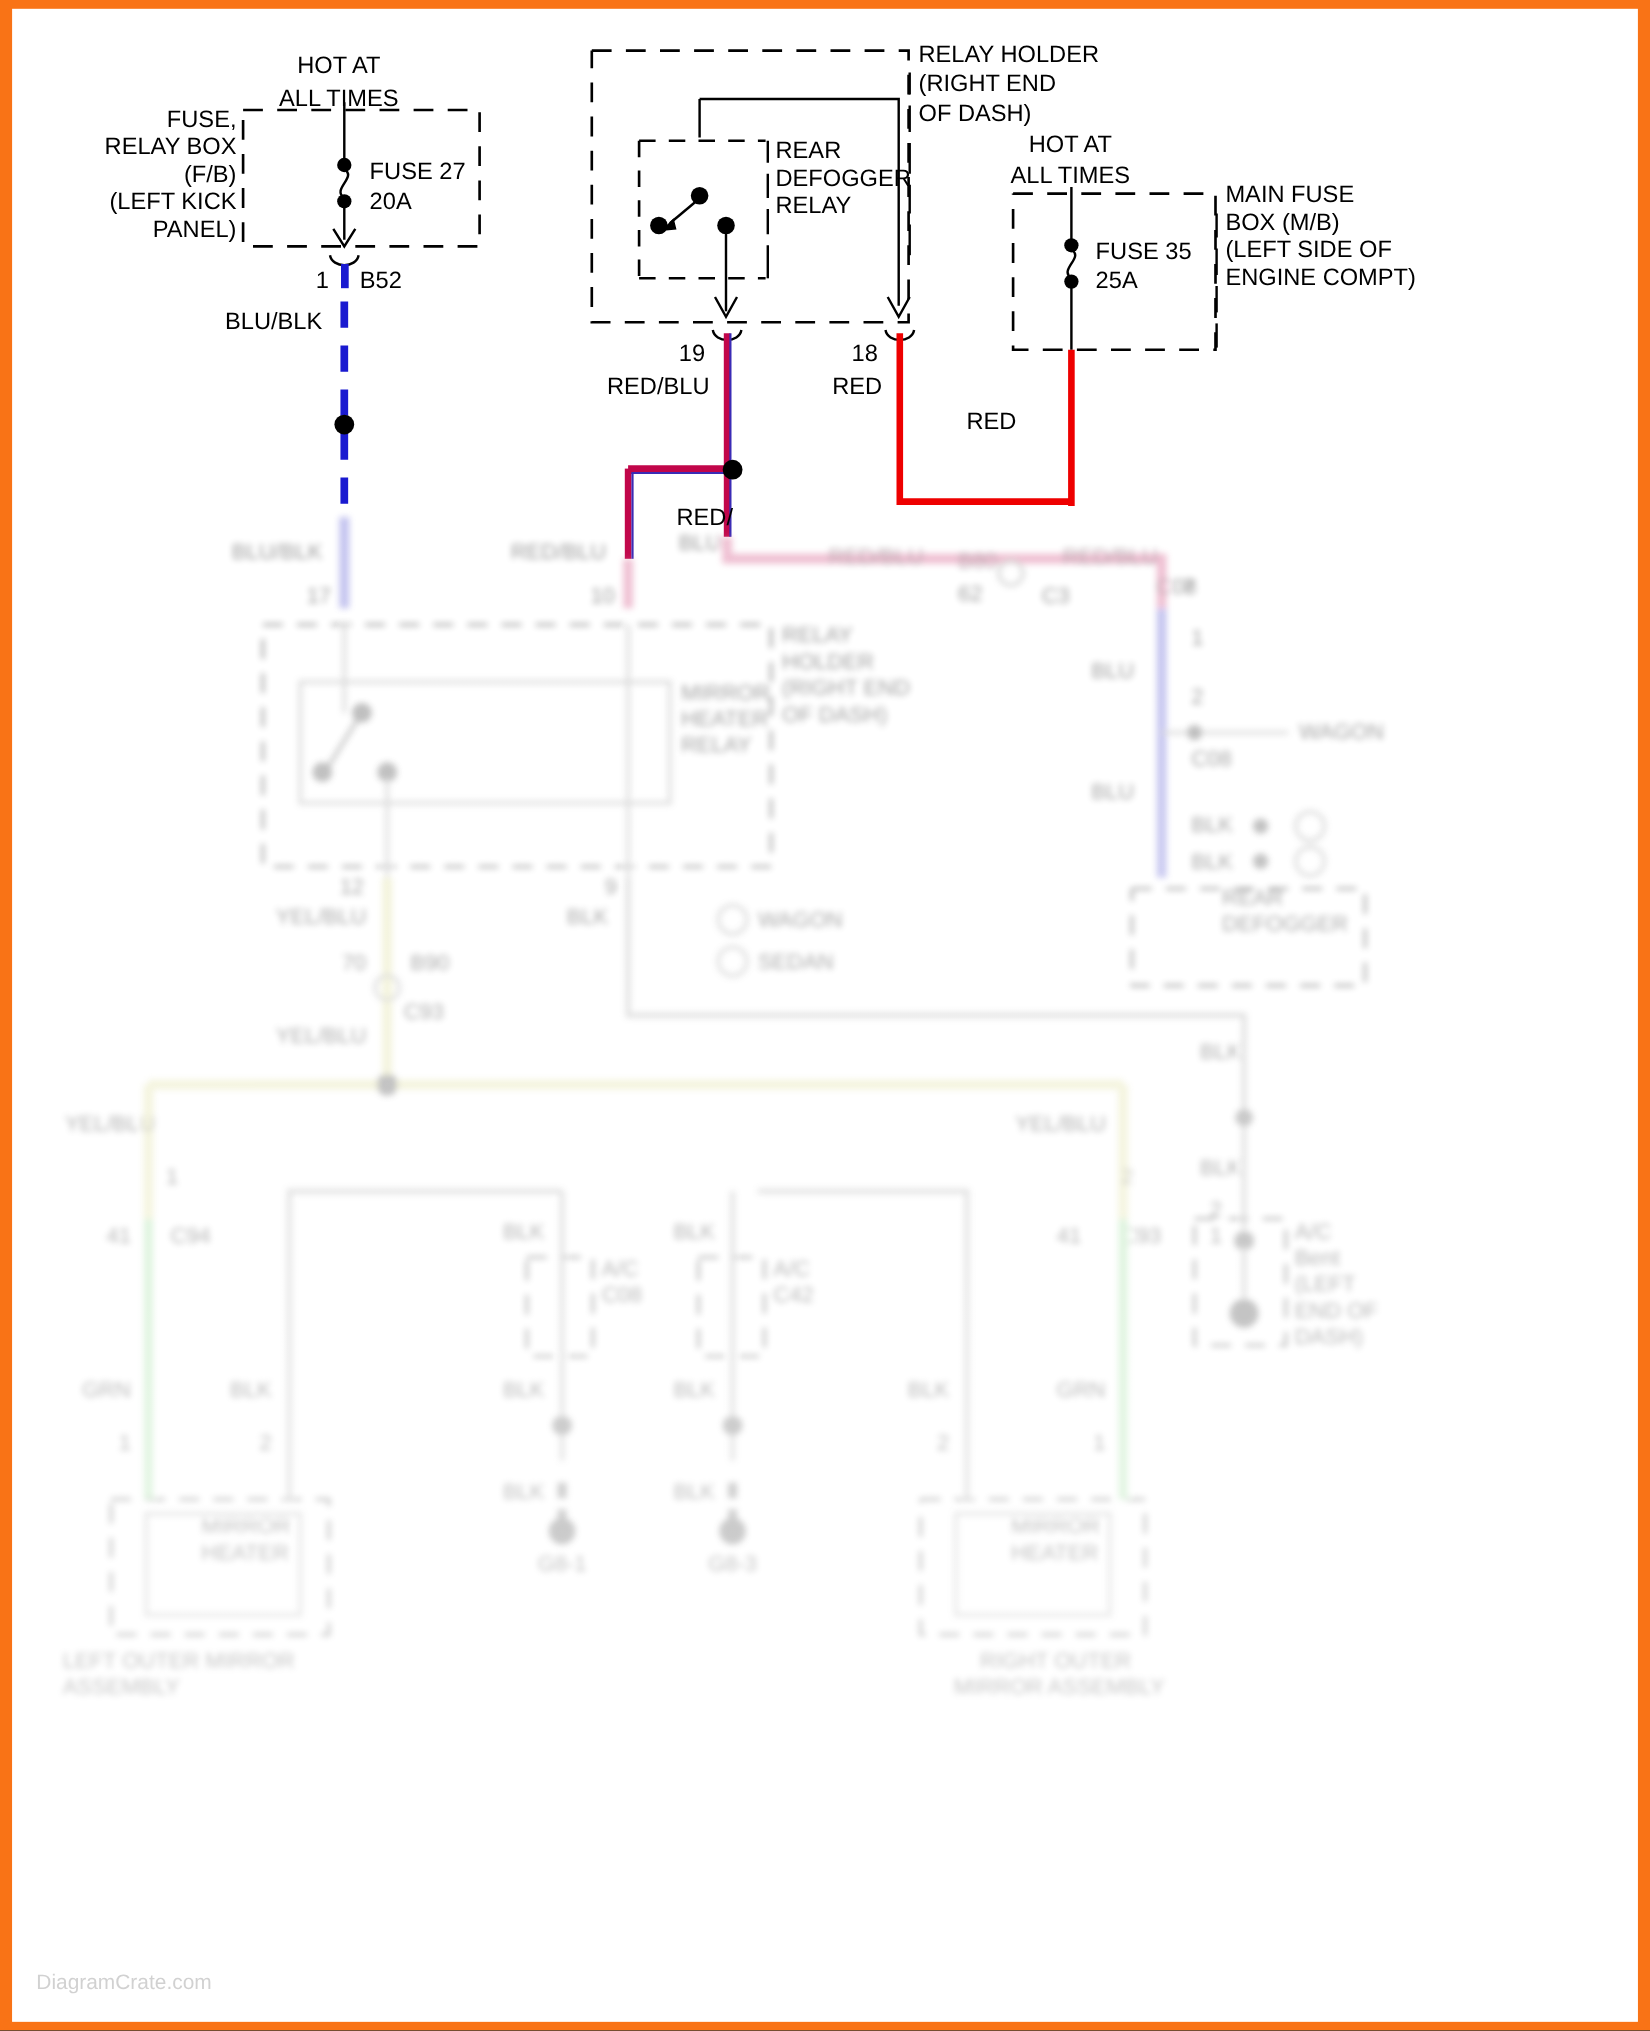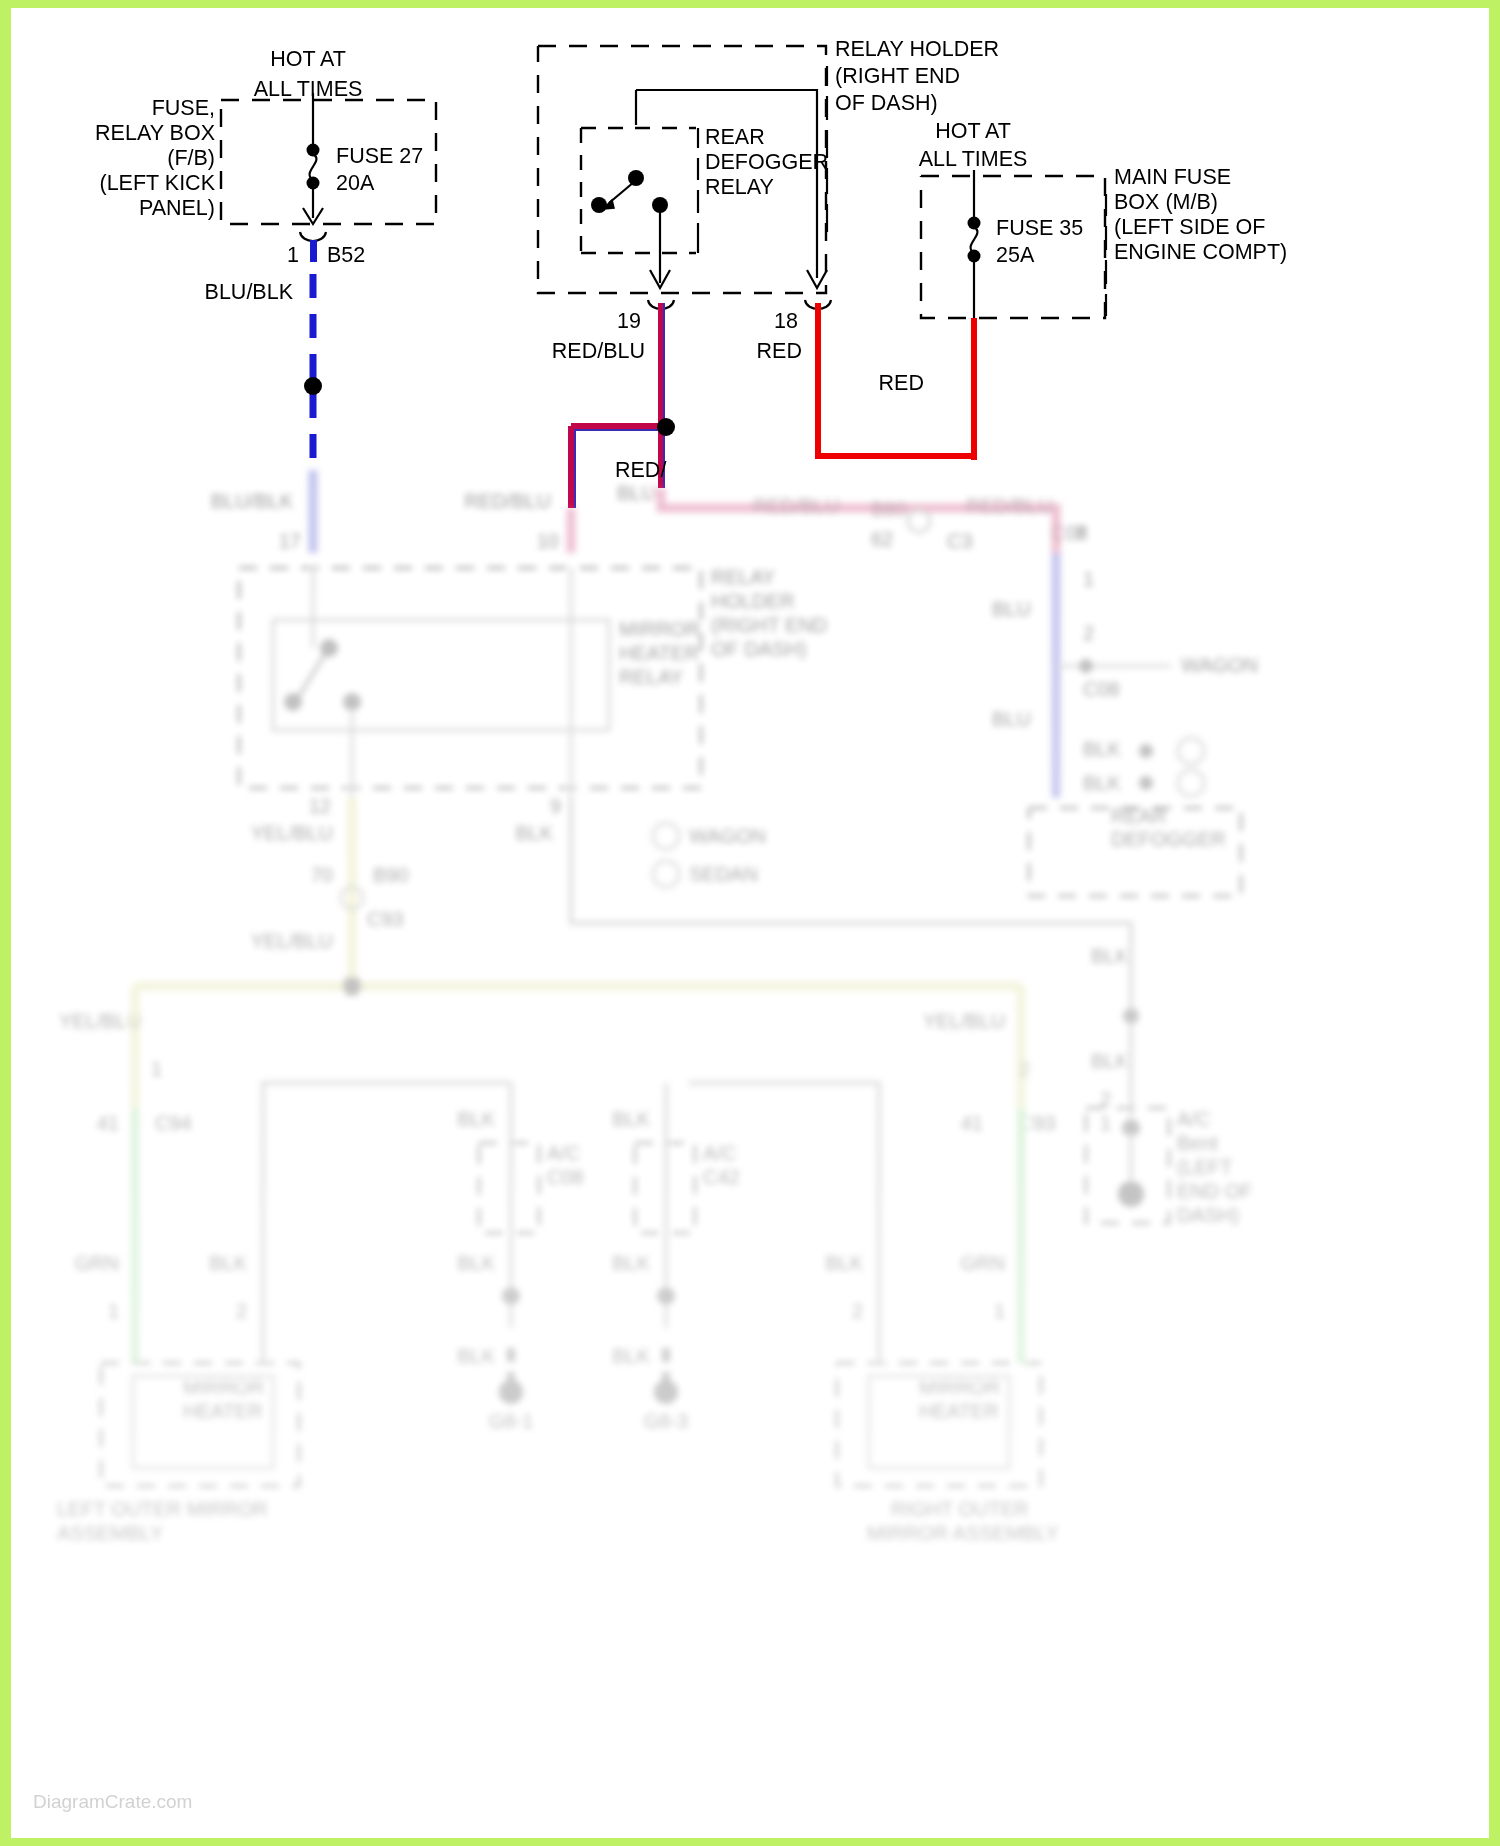--- a/index.html
+++ b/index.html
@@ -1,20 +1,20 @@
 <!DOCTYPE html>
 <html><head>
 <meta charset="utf-8">
 <style>
   html,body{margin:0;padding:0;background:#1a1a1a;}
   body{font-family:"Liberation Sans",sans-serif;}
   #page{
     position:relative;
     width:1500px;height:1846px;
-    background:#bef264;
+    background:#f97316;
     overflow:hidden;
     text-align:right;
   }
   #sheet{
     position:absolute;
     left:11px;top:8px;
     width:1478px;height:1830px;
     background:#ffffff;
     overflow:hidden;
   }

